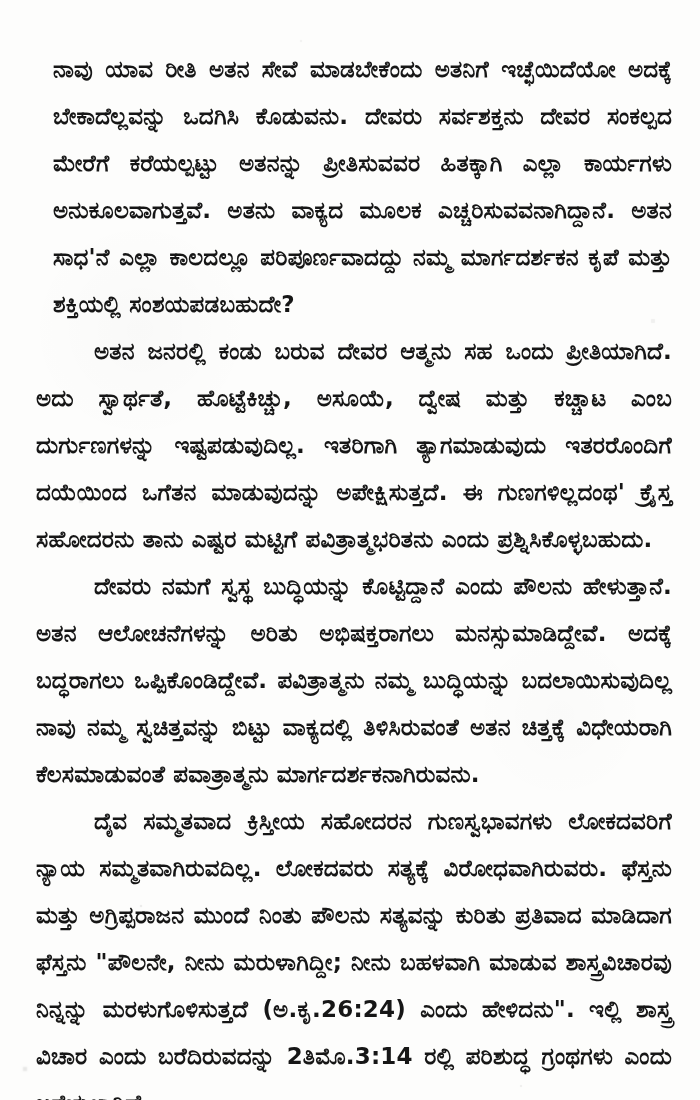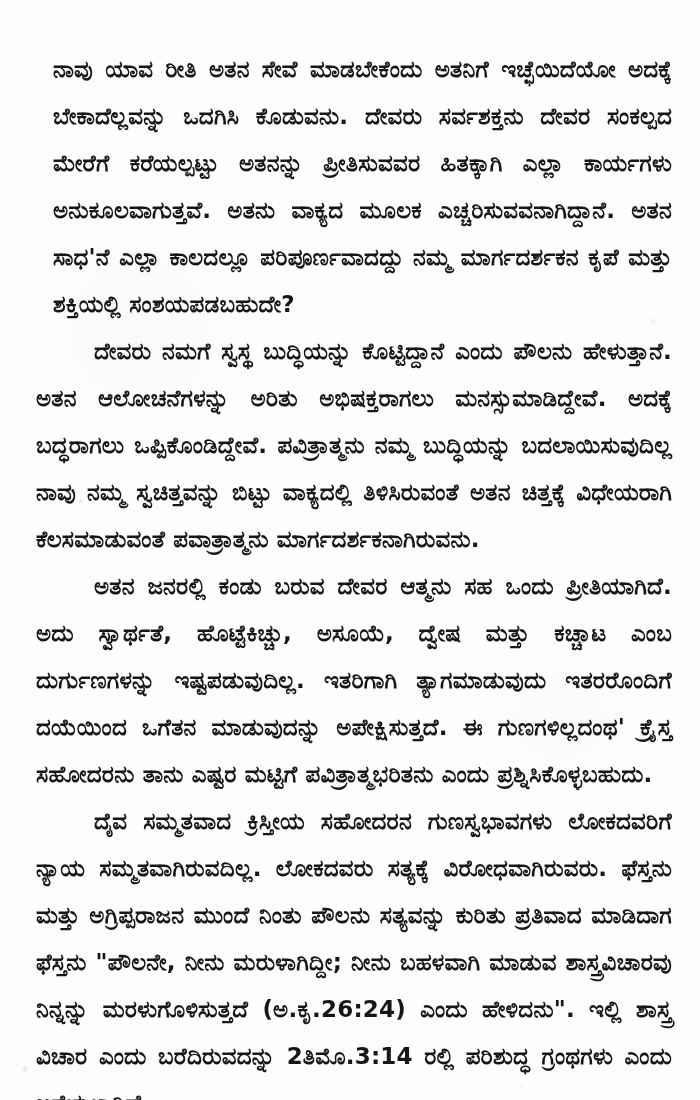--- a/index.html
+++ b/index.html
@@ -71,20 +71,20 @@
 </style>
 </head>
 <body>
 
 <div class="scan-page">
 
   <div class="speck-layer"></div>
 
   <div class="text-block">
     <p class="first">ನಾವು ಯಾವ ರೀತಿ ಅತನ ಸೇವೆ ಮಾಡಬೇಕೆಂದು ಅತನಿಗೆ ಇಚ್ಛೆಯಿದೆಯೋ ಅದಕ್ಕೆ ಬೇಕಾದೆಲ್ಲವನ್ನು ಒದಗಿಸಿ ಕೊಡುವನು. ದೇವರು ಸರ್ವಶಕ್ತನು ದೇವರ ಸಂಕಲ್ಪದ ಮೇರೆಗೆ ಕರೆಯಲ್ಪಟ್ಟು ಅತನನ್ನು ಪ್ರೀತಿಸುವವರ ಹಿತಕ್ಕಾಗಿ ಎಲ್ಲಾ ಕಾರ್ಯಗಳು ಅನುಕೂಲವಾಗುತ್ತವೆ. ಅತನು ವಾಕ್ಯದ ಮೂಲಕ ಎಚ್ಚರಿಸುವವನಾಗಿದ್ದಾನೆ. ಅತನ ಸಾಧ'ನೆ ಎಲ್ಲಾ ಕಾಲದಲ್ಲೂ ಪರಿಪೂರ್ಣವಾದದ್ದು ನಮ್ಮ ಮಾರ್ಗದರ್ಶಕನ ಕೃಪೆ ಮತ್ತು ಶಕ್ತಿಯಲ್ಲಿ ಸಂಶಯಪಡಬಹುದೇ?</p>
+    <p>ಅತನ ಜನರಲ್ಲಿ ಕಂಡು ಬರುವ ದೇವರ ಆತ್ಮನು ಸಹ ಒಂದು ಪ್ರೀತಿಯಾಗಿದೆ. ಅದು ಸ್ವಾರ್ಥತೆ, ಹೊಟ್ಟೆಕಿಚ್ಚು, ಅಸೂಯೆ, ದ್ವೇಷ ಮತ್ತು ಕಚ್ಚಾಟ ಎಂಬ ದುರ್ಗುಣಗಳನ್ನು ಇಷ್ಟಪಡುವುದಿಲ್ಲ. ಇತರಿಗಾಗಿ ತ್ಯಾಗಮಾಡುವುದು ಇತರರೊಂದಿಗೆ ದಯೆಯಿಂದ ಒಗೆತನ ಮಾಡುವುದನ್ನು ಅಪೇಕ್ಷಿಸುತ್ತದೆ. ಈ ಗುಣಗಳಿಲ್ಲದಂಥ' ಕ್ರೈಸ್ತ ಸಹೋದರನು ತಾನು ಎಷ್ಟರ ಮಟ್ಟಿಗೆ ಪವಿತ್ರಾತ್ಮಭರಿತನು ಎಂದು ಪ್ರಶ್ನಿಸಿಕೊಳ್ಳಬಹುದು.</p>
     <p>ದೇವರು ನಮಗೆ ಸ್ವಸ್ಥ ಬುದ್ಧಿಯನ್ನು ಕೊಟ್ಟಿದ್ದಾನೆ ಎಂದು ಪೌಲನು ಹೇಳುತ್ತಾನೆ. ಅತನ ಆಲೋಚನೆಗಳನ್ನು ಅರಿತು ಅಭಿಷಕ್ತರಾಗಲು ಮನಸ್ಸುಮಾಡಿದ್ದೇವೆ. ಅದಕ್ಕೆ ಬದ್ಧರಾಗಲು ಒಪ್ಪಿಕೊಂಡಿದ್ದೇವೆ. ಪವಿತ್ರಾತ್ಮನು ನಮ್ಮ ಬುದ್ಧಿಯನ್ನು ಬದಲಾಯಿಸುವುದಿಲ್ಲ ನಾವು ನಮ್ಮ ಸ್ವಚಿತ್ತವನ್ನು ಬಿಟ್ಟು ವಾಕ್ಯದಲ್ಲಿ ತಿಳಿಸಿರುವಂತೆ ಅತನ ಚಿತ್ತಕ್ಕೆ ವಿಧೇಯರಾಗಿ ಕೆಲಸಮಾಡುವಂತೆ ಪವಾತ್ರಾತ್ಮನು ಮಾರ್ಗದರ್ಶಕನಾಗಿರುವನು.</p>
-    <p>ಅತನ ಜನರಲ್ಲಿ ಕಂಡು ಬರುವ ದೇವರ ಆತ್ಮನು ಸಹ ಒಂದು ಪ್ರೀತಿಯಾಗಿದೆ. ಅದು ಸ್ವಾರ್ಥತೆ, ಹೊಟ್ಟೆಕಿಚ್ಚು, ಅಸೂಯೆ, ದ್ವೇಷ ಮತ್ತು ಕಚ್ಚಾಟ ಎಂಬ ದುರ್ಗುಣಗಳನ್ನು ಇಷ್ಟಪಡುವುದಿಲ್ಲ. ಇತರಿಗಾಗಿ ತ್ಯಾಗಮಾಡುವುದು ಇತರರೊಂದಿಗೆ ದಯೆಯಿಂದ ಒಗೆತನ ಮಾಡುವುದನ್ನು ಅಪೇಕ್ಷಿಸುತ್ತದೆ. ಈ ಗುಣಗಳಿಲ್ಲದಂಥ' ಕ್ರೈಸ್ತ ಸಹೋದರನು ತಾನು ಎಷ್ಟರ ಮಟ್ಟಿಗೆ ಪವಿತ್ರಾತ್ಮಭರಿತನು ಎಂದು ಪ್ರಶ್ನಿಸಿಕೊಳ್ಳಬಹುದು.</p>
     <p>ದೈವ ಸಮ್ಮತವಾದ ಕ್ರಿಸ್ತೀಯ ಸಹೋದರನ ಗುಣಸ್ವಭಾವಗಳು ಲೋಕದವರಿಗೆ ನ್ಯಾಯ ಸಮ್ಮತವಾಗಿರುವದಿಲ್ಲ. ಲೋಕದವರು ಸತ್ಯಕ್ಕೆ ವಿರೋಧವಾಗಿರುವರು. ಫೆಸ್ತನು ಮತ್ತು ಅಗ್ರಿಪ್ಪರಾಜನ ಮುಂದೆ ನಿಂತು ಪೌಲನು ಸತ್ಯವನ್ನು ಕುರಿತು ಪ್ರತಿವಾದ ಮಾಡಿದಾಗ ಫೆಸ್ತನು "ಪೌಲನೇ, ನೀನು ಮರುಳಾಗಿದ್ದೀ; ನೀನು ಬಹಳವಾಗಿ ಮಾಡುವ ಶಾಸ್ತ್ರವಿಚಾರವು ನಿನ್ನನ್ನು ಮರಳುಗೊಳಿಸುತ್ತದೆ (ಅ.ಕೃ.26:24) ಎಂದು ಹೇಳಿದನು". ಇಲ್ಲಿ ಶಾಸ್ತ್ರ ವಿಚಾರ ಎಂದು ಬರೆದಿರುವದನ್ನು 2ತಿಮೊ.3:14 ರಲ್ಲಿ ಪರಿಶುದ್ಧ ಗ್ರಂಥಗಳು ಎಂದು ಬರೆಯಲಾಗಿದೆ.</p>
 
   </div>
 
 
 </div>
 
 </body></html>

